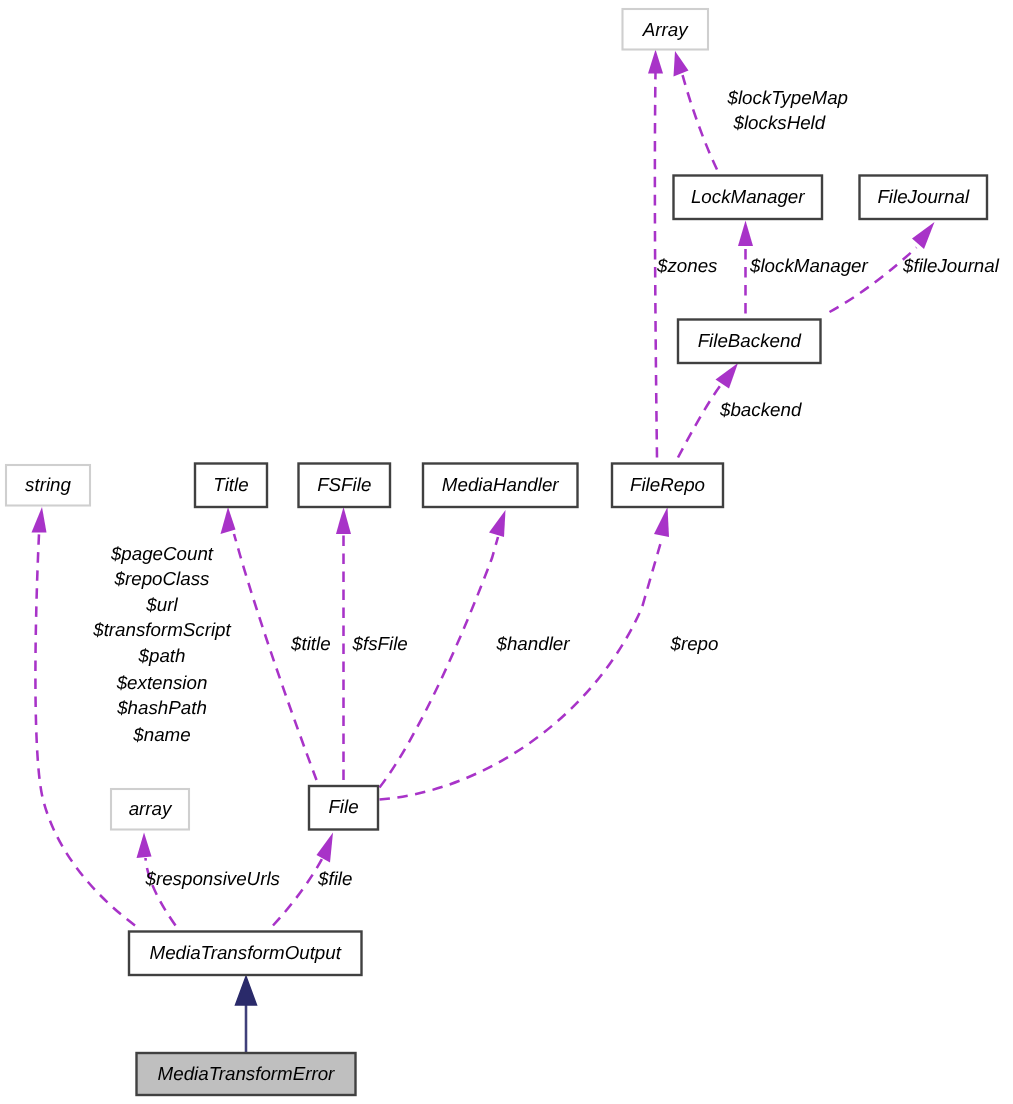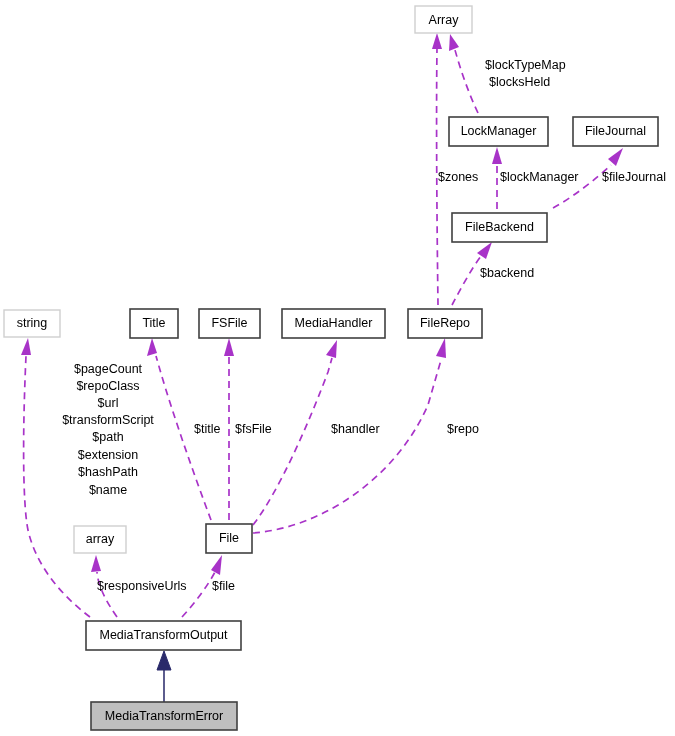--- a/index.html
+++ b/index.html
@@ -1,17 +1,17 @@
 <!DOCTYPE html>
 <html><head>
 <meta charset="utf-8">
 <style>
   html,body{margin:0;padding:0;background:#ffffff;}
   body{width:675px;height:736px;font-family:"Liberation Sans",sans-serif;overflow:hidden;}
-  #diagram{position:relative;width:627px;height:736px;}
+  #diagram{position:relative;width:627px;height:736px;font-style:italic;}
   svg{position:absolute;top:0;left:0;}
   .node-label{font-family:"Liberation Sans",sans-serif;font-size:12.5px;fill:#000;text-anchor:middle;dominant-baseline:middle;}
   .edge-label{font-family:"Liberation Sans",sans-serif;font-size:12.5px;fill:#000;dominant-baseline:middle;}
   .box-solid{fill:#ffffff;stroke:#404040;stroke-width:1.6;}
   .box-light{fill:#ffffff;stroke:#cfcfcf;stroke-width:1.4;}
   .box-current{fill:#bfbfbf;stroke:#404040;stroke-width:1.6;}
   .usage-edge{stroke:#a833c8;stroke-width:1.7;stroke-dasharray:7,5;fill:none;}
   .inherit-edge{stroke:#40407a;stroke-width:1.7;fill:none;}
   .usage-head{fill:#a833c8;}
   .inherit-head{fill:#2a2a6a;stroke:#2a2a6a;stroke-width:1;}

